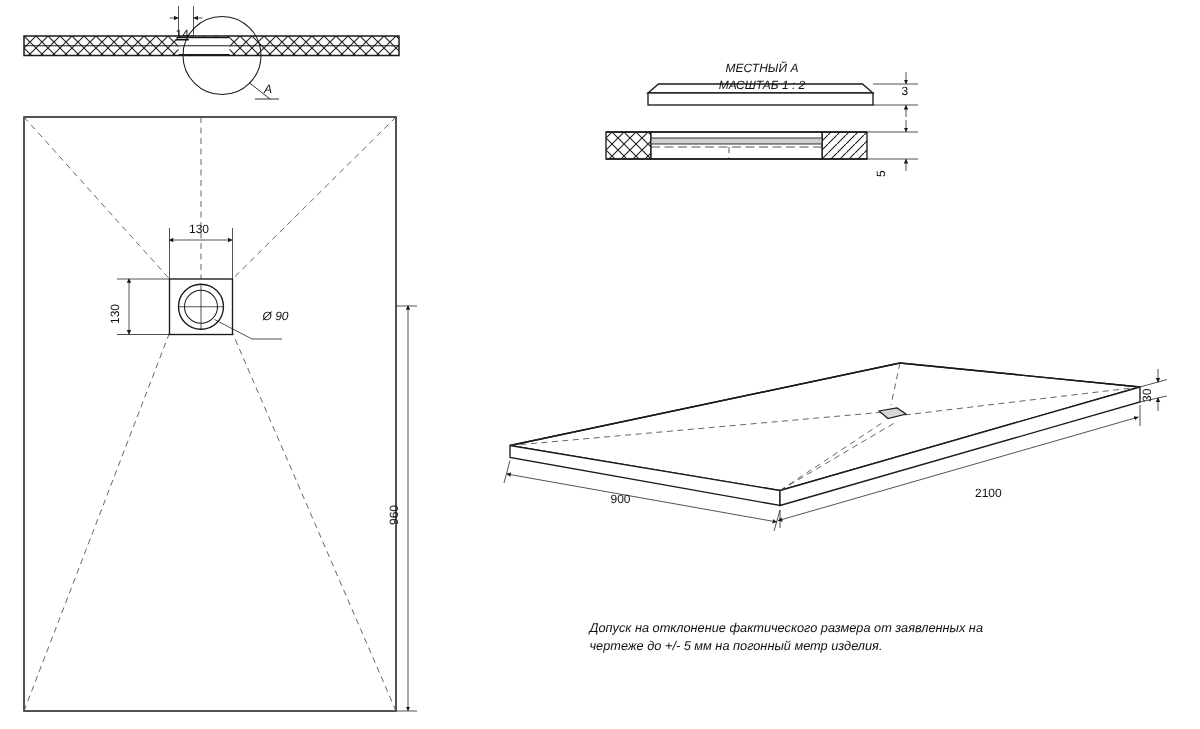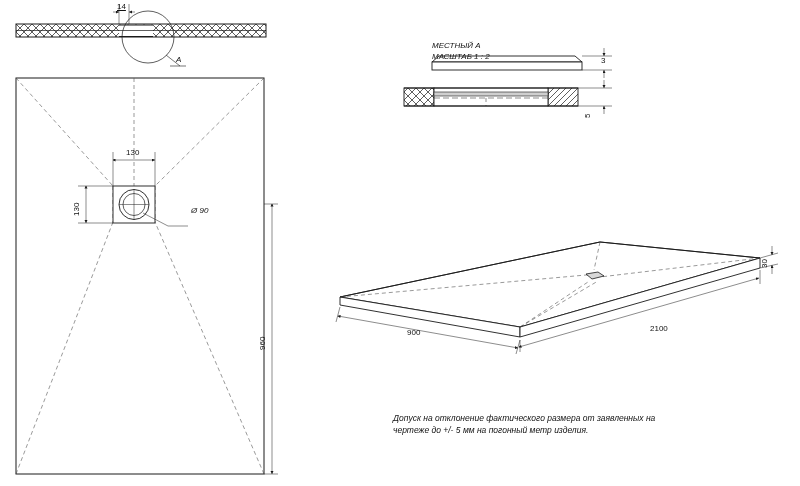--- a/index.html
+++ b/index.html
@@ -26,21 +26,21 @@
     font-size:8.5px;
     line-height:12px;
     color:#111;
     white-space:pre-line;
   }
   .ttl{
     position:absolute;
     font-style:italic;
     font-size:8px;
     line-height:11px;
-    text-align:left;
+    text-align:center;
     color:#111;
     white-space:pre-line;
   }
 </style>
 </head>
 <body>
 
 <svg id="sheet" viewBox="0 0 800 486">
   <defs>
     <pattern id="hatchX" width="8" height="8" patternUnits="userSpaceOnUse">
@@ -168,32 +168,32 @@
     <line x1="760" y1="270" x2="760" y2="284" stroke="#1a1a1a" stroke-width="0.5"></line>
     <line x1="519" y1="347" x2="759" y2="278" stroke="#1a1a1a" stroke-width="0.5" marker-start="url(#arrE)" marker-end="url(#arrS)"></line>
 
     <line x1="760" y1="258" x2="778" y2="253" stroke="#1a1a1a" stroke-width="0.5"></line>
     <line x1="760" y1="268" x2="778" y2="264" stroke="#1a1a1a" stroke-width="0.5"></line>
     <line x1="772" y1="246" x2="772" y2="255" stroke="#1a1a1a" stroke-width="0.5" marker-end="url(#arrS)"></line>
     <line x1="772" y1="274" x2="772" y2="265" stroke="#1a1a1a" stroke-width="0.5" marker-end="url(#arrS)"></line>
   </g>
 </svg>
 
-<div class="lbl" style="left:117px;top:2px;text-decoration:underline;">14</div>
+<div class="lbl" style="left:117px;top:18px;text-decoration:underline;">14</div>
 <div class="lbl italic" style="left:176px;top:55px;">A</div>
 
 <div class="ttl" style="left:432px;top:40px;width:152px;">МЕСТНЫЙ А
 МАСШТАБ 1 : 2</div>
 
 <div class="lbl" style="left:601px;top:56px;">3</div>
 <div class="lbl" style="left:583px;top:118px;transform:rotate(-90deg);transform-origin:0 0;">5</div>
 
 <div class="lbl" style="left:126px;top:148px;">130</div>
 <div class="lbl" style="left:72px;top:216px;transform:rotate(-90deg);transform-origin:0 0;">130</div>
-<div class="lbl italic" style="left:175px;top:206px;margin-left:16px;">Ø 90</div>
+<div class="lbl italic" style="left:175px;top:206px;">Ø 90</div>
 <div class="lbl" style="left:258px;top:350px;transform:rotate(-90deg);transform-origin:0 0;">960</div>
 
 <div class="lbl" style="left:407px;top:328px;">900</div>
 <div class="lbl" style="left:650px;top:324px;">2100</div>
 <div class="lbl" style="left:760px;top:268px;transform:rotate(-90deg);transform-origin:0 0;">30</div>
 
 <div class="note" style="left:393px;top:412px;width:360px;">Допуск на отклонение фактического размера от заявленных на
 чертеже до +/- 5 мм на погонный метр изделия.</div>
 
 </body></html>

